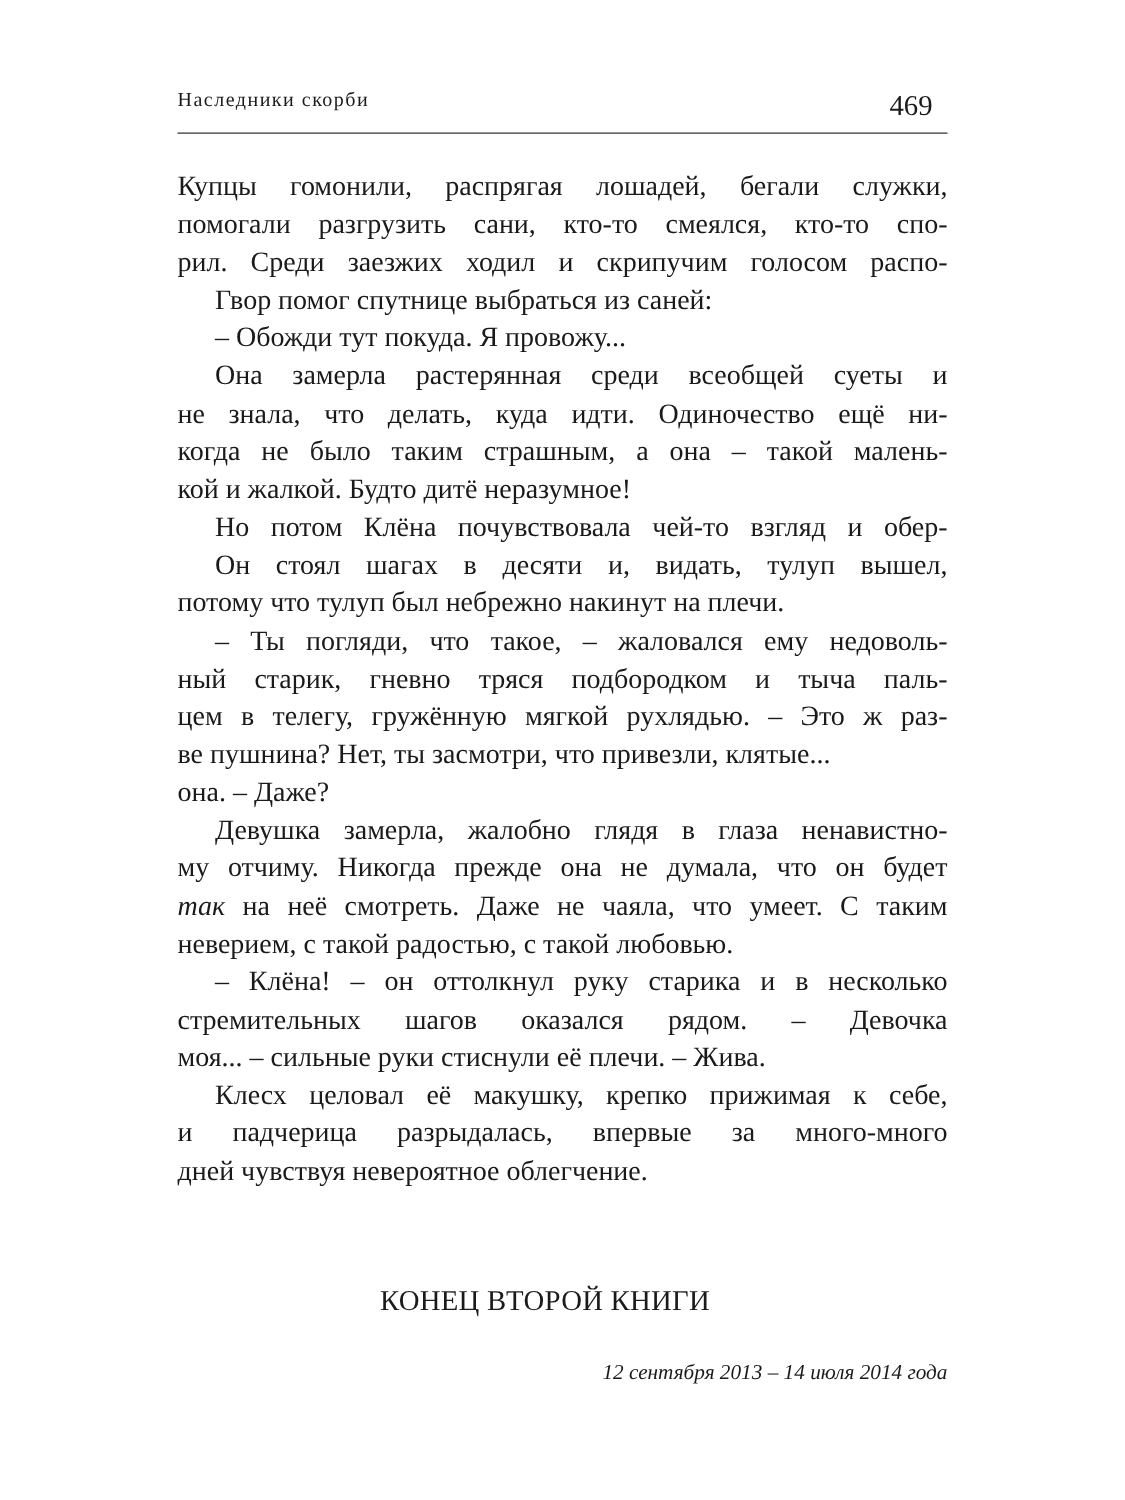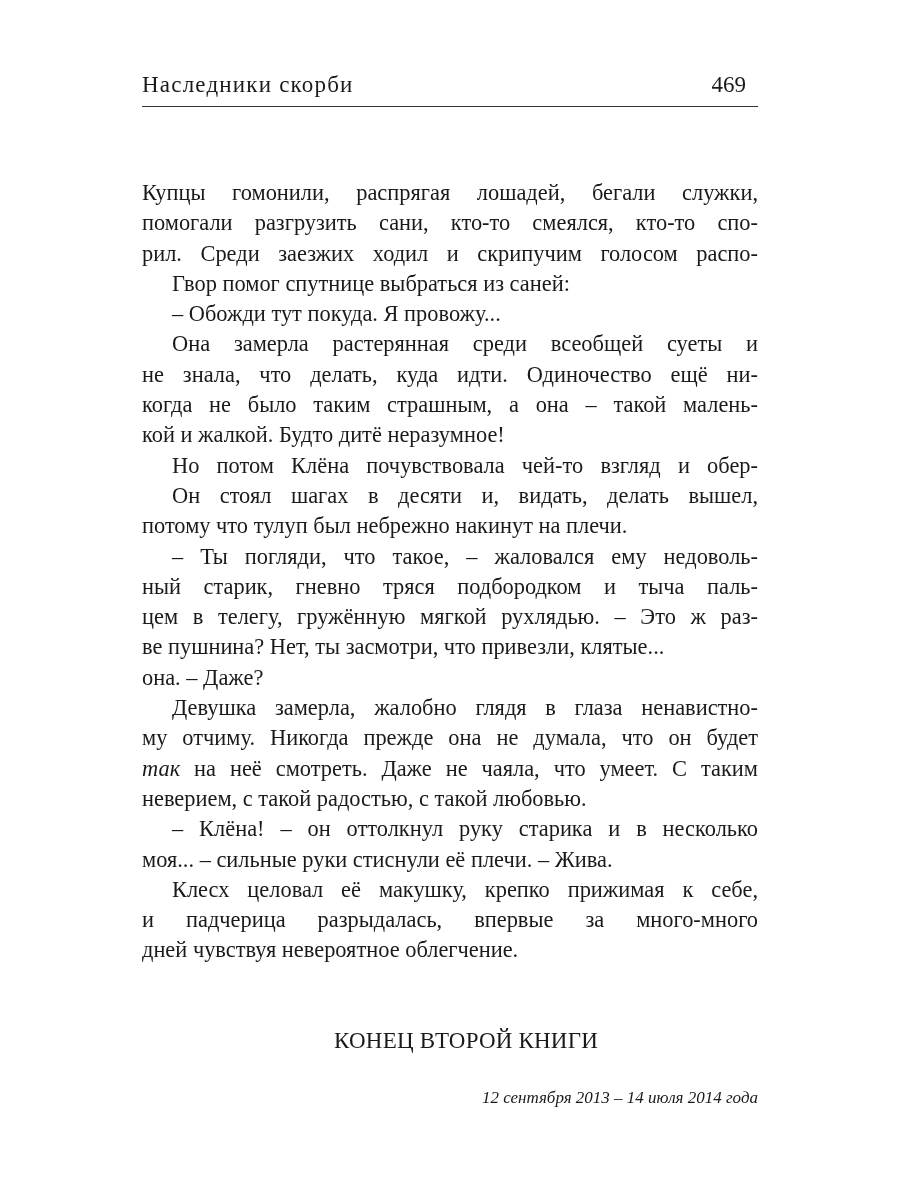--- a/index.html
+++ b/index.html
@@ -1,26 +1,26 @@
 <!DOCTYPE html>
 <html><head>
 <meta charset="utf-8">
 <style>
   html, body { margin:0; padding:0; background:#ffffff; }
   body { width:900px; height:1200px; position:relative; overflow:hidden;
          font-family:"Liberation Serif", "DejaVu Serif", serif; color:#1a1a1a; }
   .header { position:absolute; left:142px; top:70px; width:616px; height:36px;
             border-bottom:1px solid #333; }
-  .running-title { position:absolute; left:0; top:2px; font-size:23px; letter-spacing:1.2px;text-align:right; }
+  .running-title { position:absolute; left:0; top:2px; font-size:16px; letter-spacing:1.2px;text-align:right; }
   .page-number { position:absolute; right:12px; top:2px; font-size:23px; }
   .body-text { position:absolute; left:142px; top:134px; width:616px; font-size:22.4px;
-               line-height:30.3px;margin-top:44px; }
+               line-height:30.3px; }
   .line { display:block; text-align:justify; text-align-last:justify; white-space:nowrap; }
   .line.last { text-align-last:left; }
-  .ending { position:absolute; left:158px; top:1028px; width:616px; text-align:center;
+  .ending { position:absolute; left:128px; top:1028px; width:616px; text-align:center;
             font-size:23px; letter-spacing:0.2px; }
   .dates { position:absolute; right:142px; top:1088px; font-size:17px; font-style:italic; }
   em { font-style:italic; }
 </style>
 </head>
 <body>
 
 <div class="header">
   <span class="running-title">Наследники скорби</span>
   <span class="page-number">469</span>
@@ -30,32 +30,33 @@
     <span class="line">Купцы гомонили, распрягая лошадей, бегали служки,</span>
     <span class="line">помогали разгрузить сани, кто-то смеялся, кто-то спо-</span>
     <span class="line">рил. Среди заезжих ходил и скрипучим голосом распо-</span>
     <span class="line last" style="padding-left: 30px;">Гвор помог спутнице выбраться из саней:</span>
     <span class="line last" style="padding-left: 30px;">– Обожди тут покуда. Я провожу...</span>
     <span class="line" style="padding-left: 30px;">Она замерла растерянная среди всеобщей суеты и</span>
     <span class="line">не знала, что делать, куда идти. Одиночество ещё ни-</span>
     <span class="line">когда не было таким страшным, а она – такой малень-</span>
     <span class="line last">кой и жалкой. Будто дитё неразумное!</span>
     <span class="line" style="padding-left: 30px;">Но потом Клёна почувствовала чей-то взгляд и обер-</span>
-    <span class="line" style="padding-left: 30px;">Он стоял шагах в десяти и, видать, делать вышел,</span>
+    <span class="line" style="padding-left: 30px;">Он стоял шагах в десяти и, видать, тулуп вышел,</span>
     <span class="line last">потому что тулуп был небрежно накинут на плечи.</span>
     <span class="line" style="padding-left: 30px;">– Ты погляди, что такое, – жаловался ему недоволь-</span>
     <span class="line">ный старик, гневно тряся подбородком и тыча паль-</span>
     <span class="line">цем в телегу, гружённую мягкой рухлядью. – Это ж раз-</span>
     <span class="line last">ве пушнина? Нет, ты засмотри, что привезли, клятые...</span>
     <span class="line last">она. – Даже?</span>
     <span class="line" style="padding-left: 30px;">Девушка замерла, жалобно глядя в глаза ненавистно-</span>
     <span class="line">му отчиму. Никогда прежде она не думала, что он будет</span>
     <span class="line"><em>так</em> на неё смотреть. Даже не чаяла, что умеет. С таким</span>
     <span class="line last">неверием, с такой радостью, с такой любовью.</span>
     <span class="line" style="padding-left: 30px;">– Клёна! – он оттолкнул руку старика и в несколько</span>
+    <span class="line">стремительных шагов оказался рядом. – Девочка</span>
     <span class="line last">моя... – сильные руки стиснули её плечи. – Жива.</span>
     <span class="line" style="padding-left: 30px;">Клесх целовал её макушку, крепко прижимая к себе,</span>
     <span class="line">и падчерица разрыдалась, впервые за много-много</span>
     <span class="line last">дней чувствуя невероятное облегчение.</span>
   </div>
 
 <div class="ending">КОНЕЦ ВТОРОЙ КНИГИ</div>
 <div class="dates">12 сентября 2013 – 14 июля 2014 года</div>
 
 </body></html>

